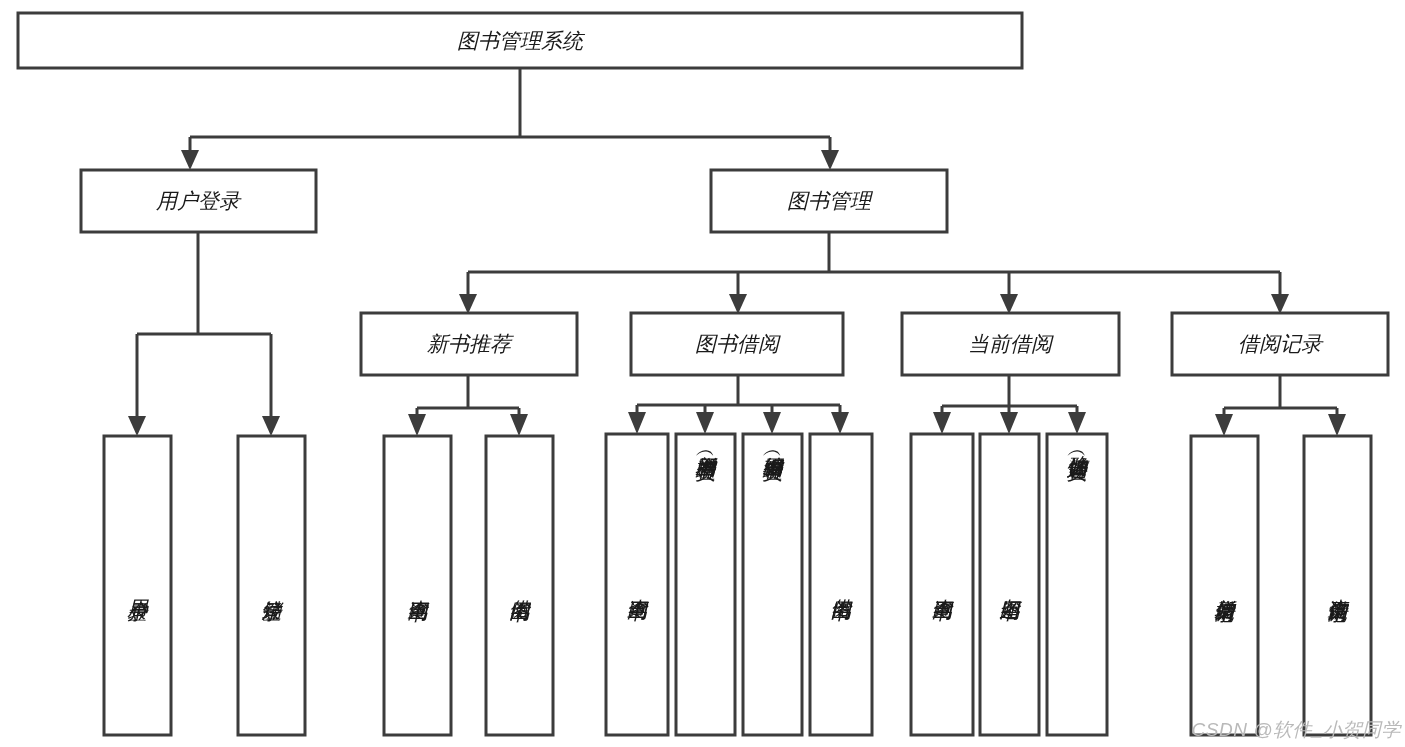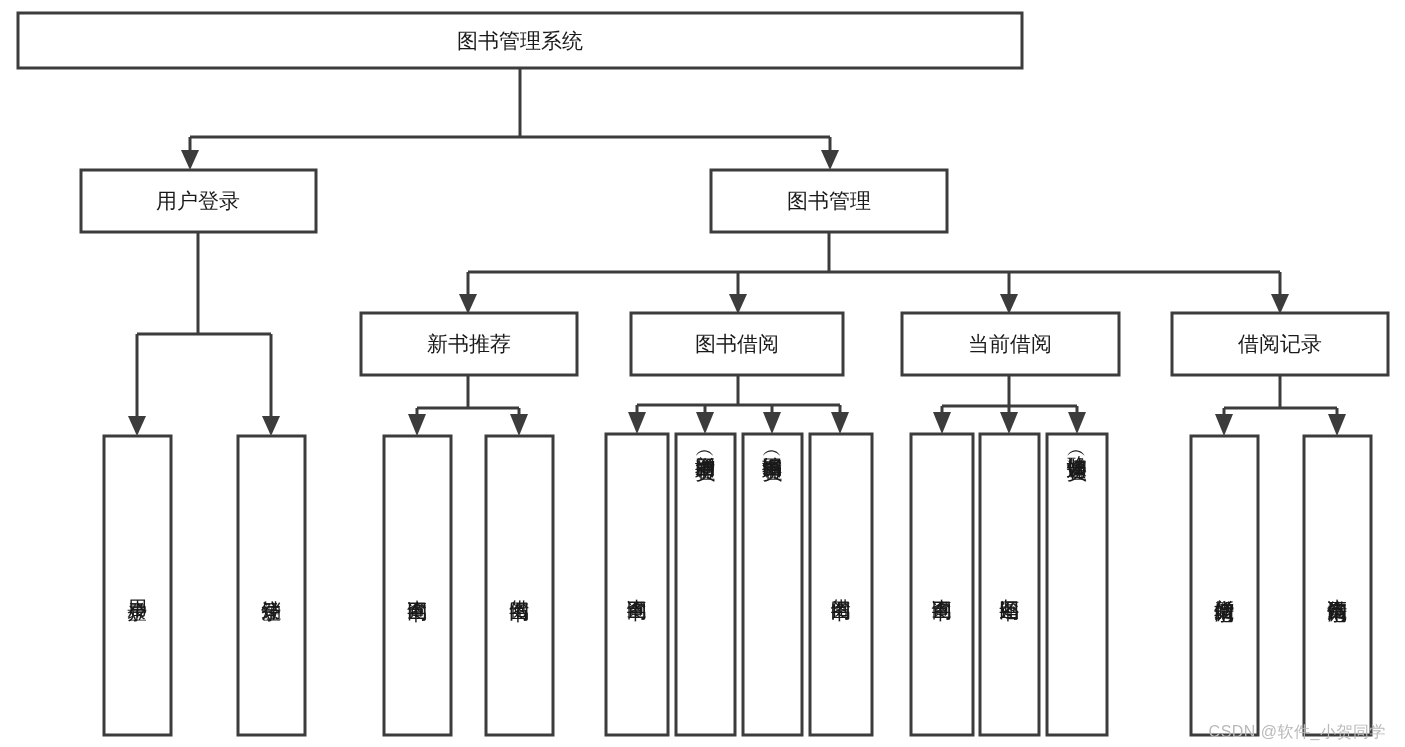--- a/index.html
+++ b/index.html
@@ -12,20 +12,21 @@
     height: 747px;
     font-family: "Liberation Sans", "DejaVu Sans", sans-serif;
     overflow: hidden;
     position: relative;
   }
   #diagram-root {
     position: relative;
     width: 1405px;
     height: 747px;
     background: #ffffff;
+    font-style: italic;
   }
   svg.flow {
     position: absolute;
     left: 0;
     top: 0;
     width: 1405px;
     height: 747px;
   }
   .node-box {
     fill: #ffffff;
@@ -62,24 +63,24 @@
     font-family: "Liberation Sans", "DejaVu Sans", sans-serif;
     font-size: 20px;
     line-height: 1.12;
     color: #1a1a1a;
     letter-spacing: 1px;
     white-space: nowrap;
     text-align: center;
   }
   .watermark {
     position: absolute;
-    right: 19px;
+    right: 4px;
     bottom: 4px;
     font-family: "Liberation Sans", "DejaVu Sans", sans-serif;
-    font-size: 16px;
+    font-size: 19px;
     color: #b9b9b9;
     letter-spacing: 0.5px;
     white-space: nowrap;
   }
 </style>
 </head>
 <body>
 
 <div id="diagram-root">
 

